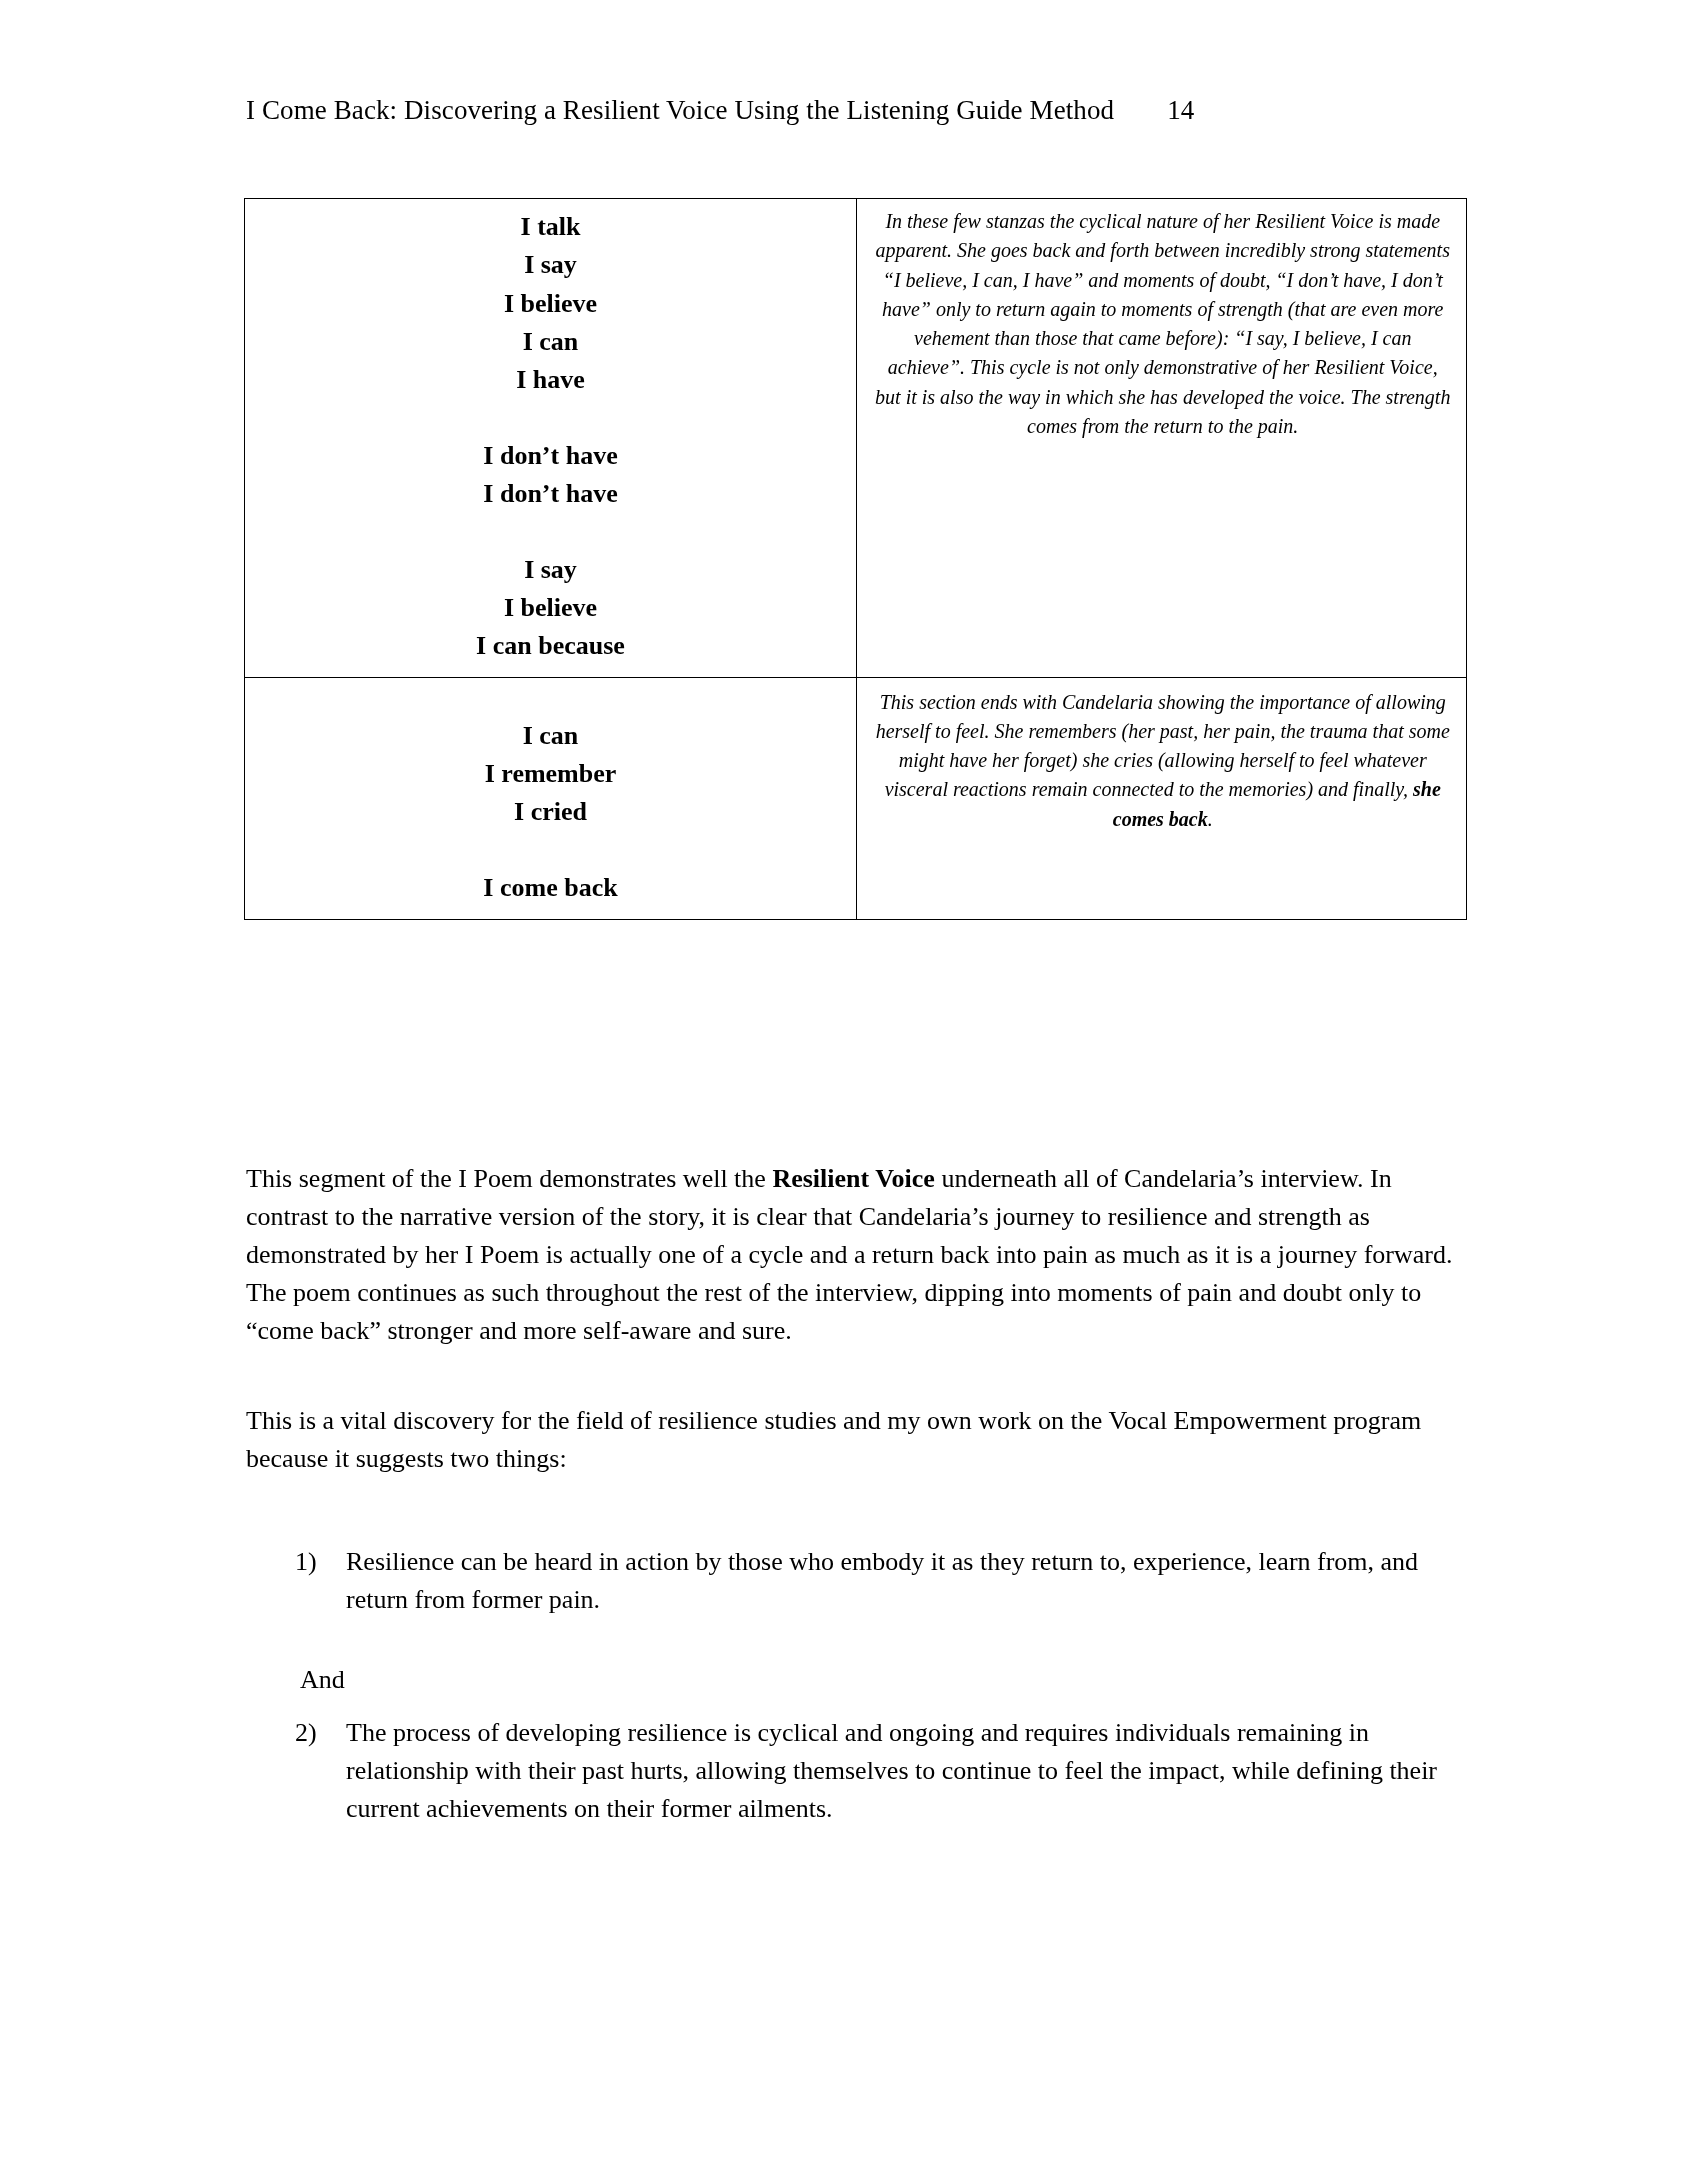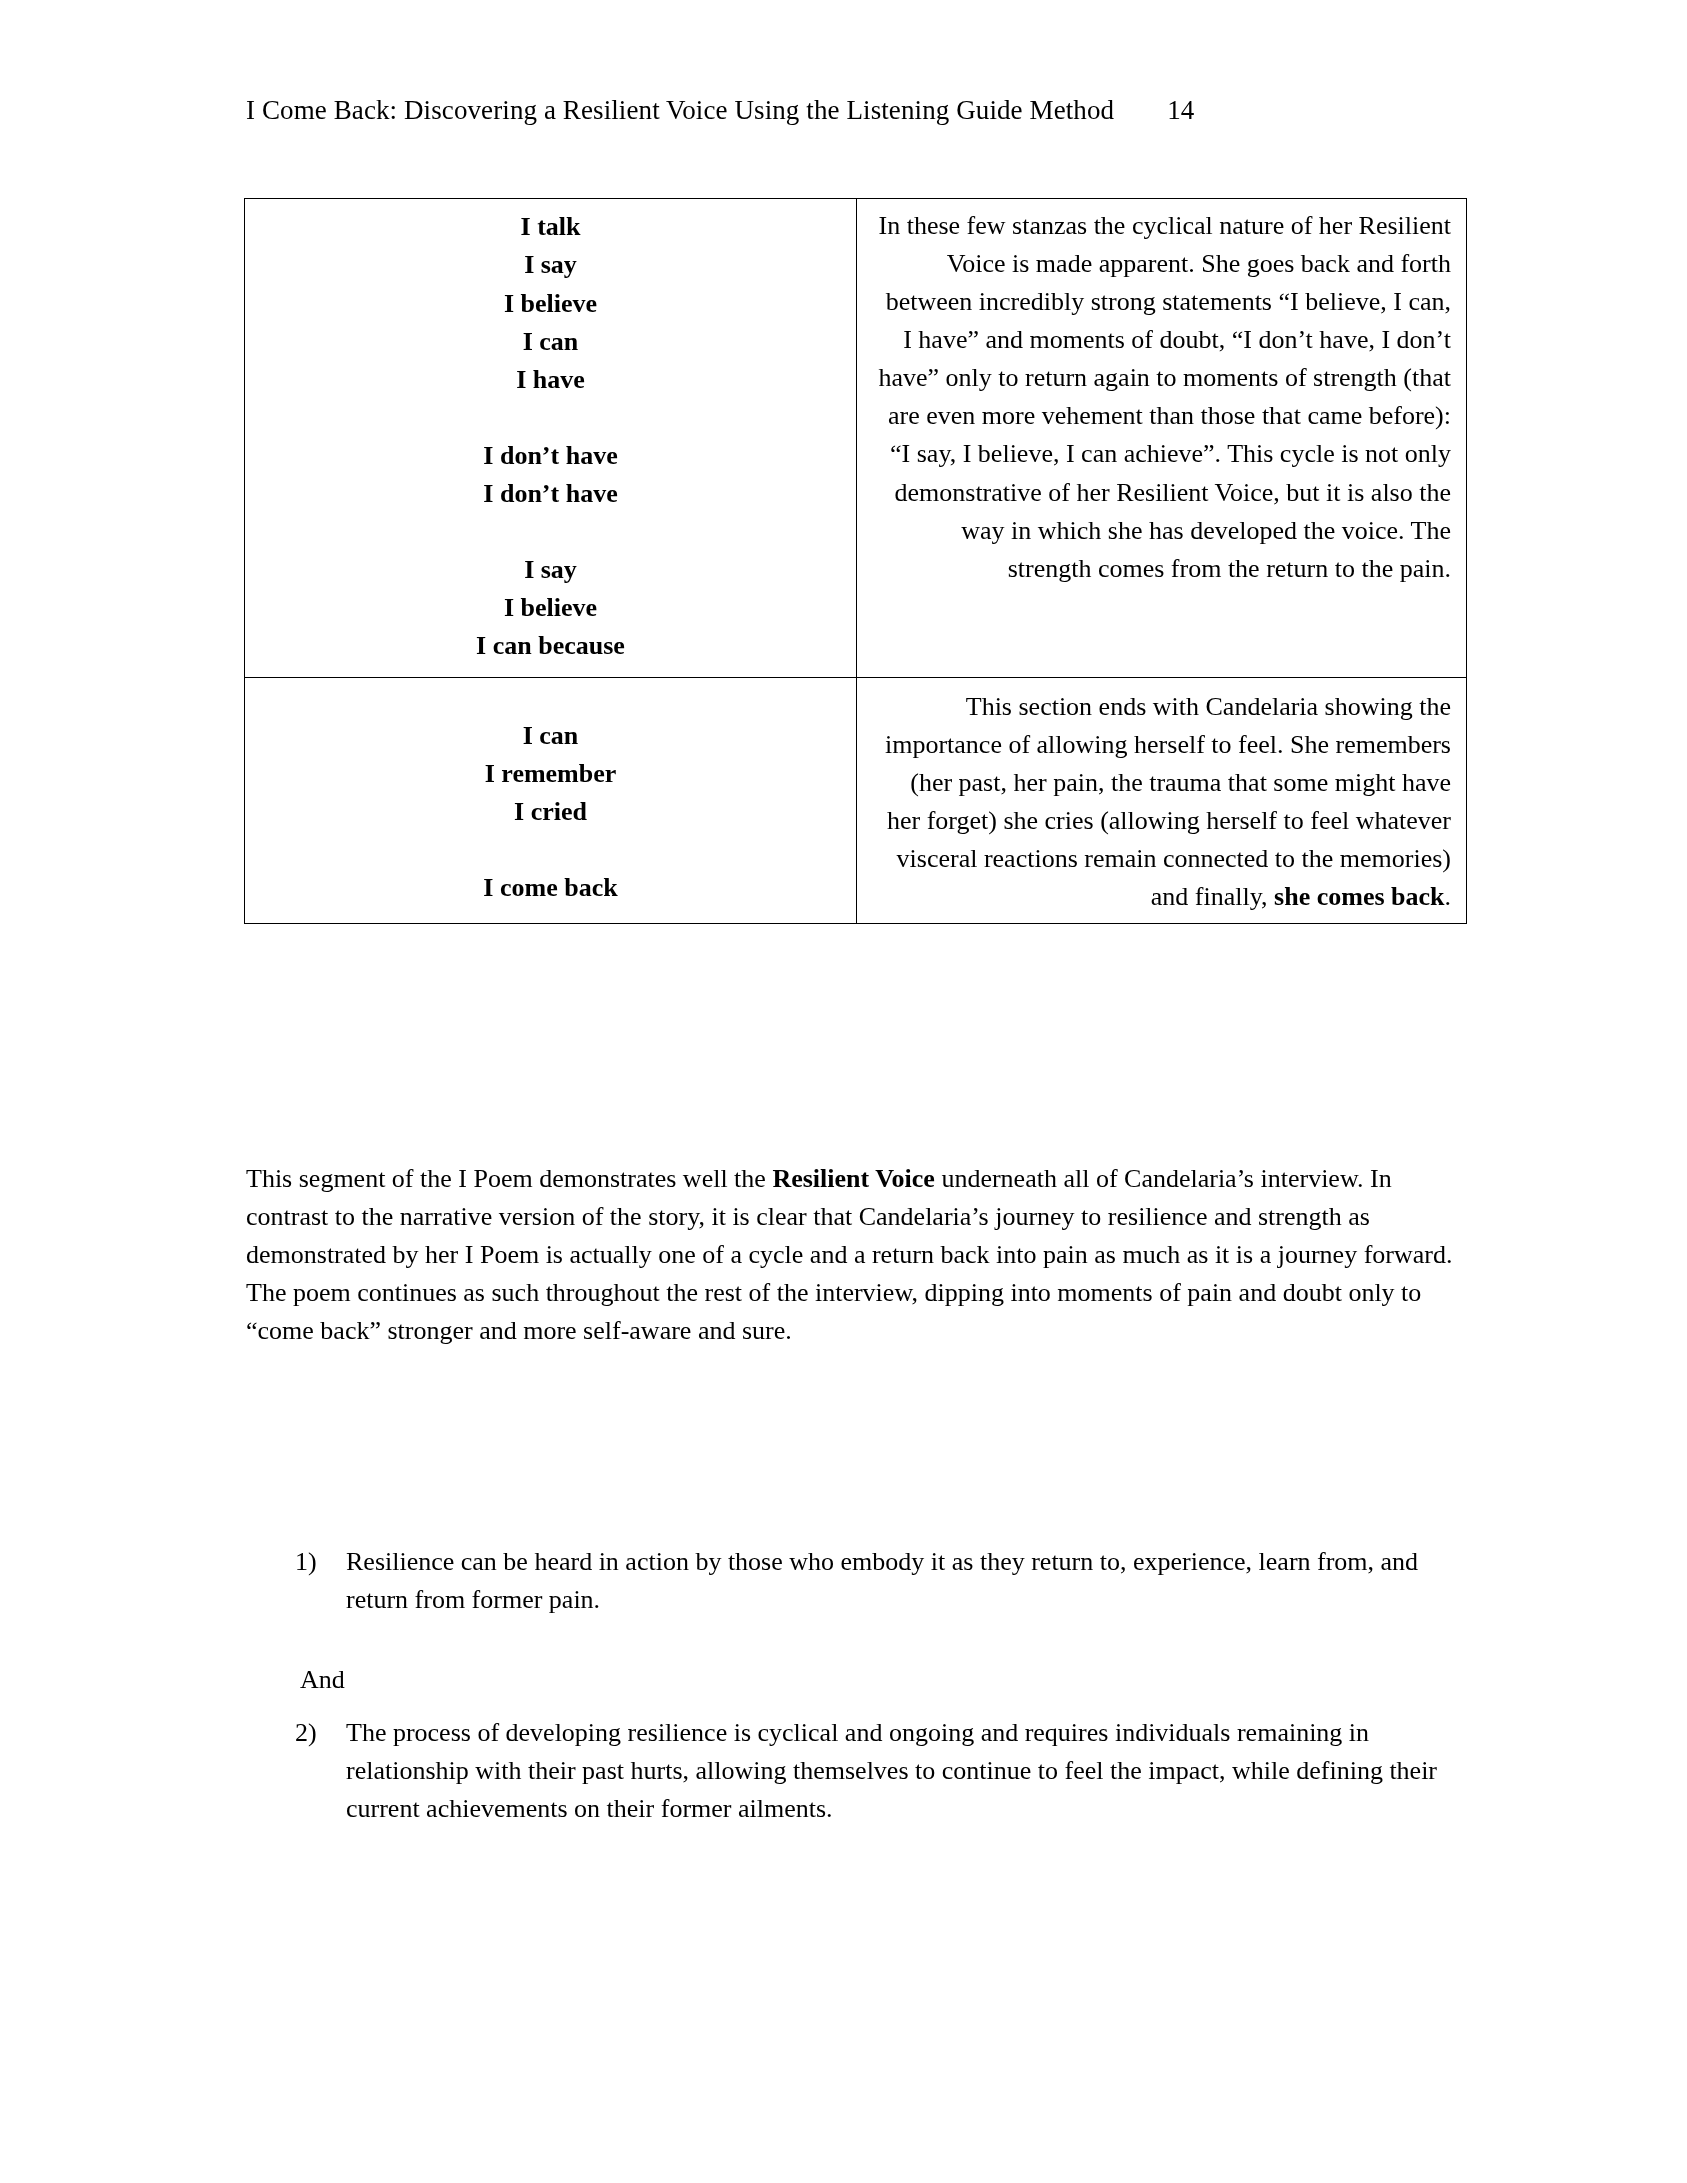--- a/index.html
+++ b/index.html
@@ -61,23 +61,24 @@
     text-align: center;
     font-weight: bold;
     font-size: 26px;
     line-height: 1.465;
   }
   .poem-line { white-space: nowrap; }
   .poem-gap { height: 38px; }
 
   .note-cell-inner {
     padding: 8px 15px 10.8px 17.5px;
-    text-align: right;
-    font-size: 26px;
-    line-height: 1.465;
+    text-align: center;
+    font-size: 20px;
+    line-height: 1.465;
+    font-style: italic;
   }
   .note-cell-inner b { font-weight: bold; }
 
   
   .row2 .poem-cell-inner { padding-top: 39px; }
   .row2 .note-cell-inner { padding-top: 9.4px; padding-bottom: 6.7px; }
 
   
   .body-block {
     position: absolute;
@@ -170,20 +171,21 @@
         </td>
         <td class="col-note">
           <div class="note-cell-inner"><span>This section ends with Candelaria showing the importance of allowing herself to feel.  She remembers (her past, her pain, the trauma that some might have her forget) she cries (allowing herself to feel whatever visceral reactions remain connected to the memories) and finally, </span><b>she comes back</b><span>.</span></div>
         </td>
       </tr>
     </tbody>
   </table>
 
   <div class="body-block" id="para-1"><span>This segment of the I Poem demonstrates well the </span><b>Resilient Voice</b><span> underneath all of Candelaria’s interview.  In contrast to the narrative version of the story, it is clear that Candelaria’s journey to resilience and strength as demonstrated by her I Poem is actually one of a cycle and a return back into pain as much as it is a journey forward.  The poem continues as such throughout the rest of the interview, dipping into moments of pain and doubt only to “come back” stronger and more self-aware and sure.</span></div>
 
+  <div class="body-block" id="para-2">This is a vital discovery for the field of resilience studies and my own work on the Vocal Empowerment program because it suggests two things:</div>
 
   <div class="num-list" id="list-1">
     <div class="list-item">
       <div class="list-marker">1)</div>
       <div class="list-text">Resilience can be heard in action by those who embody it as they return to, experience, learn from, and return from former pain.</div>
     </div>
   </div>
 
   <div class="and-line">And</div>
 

